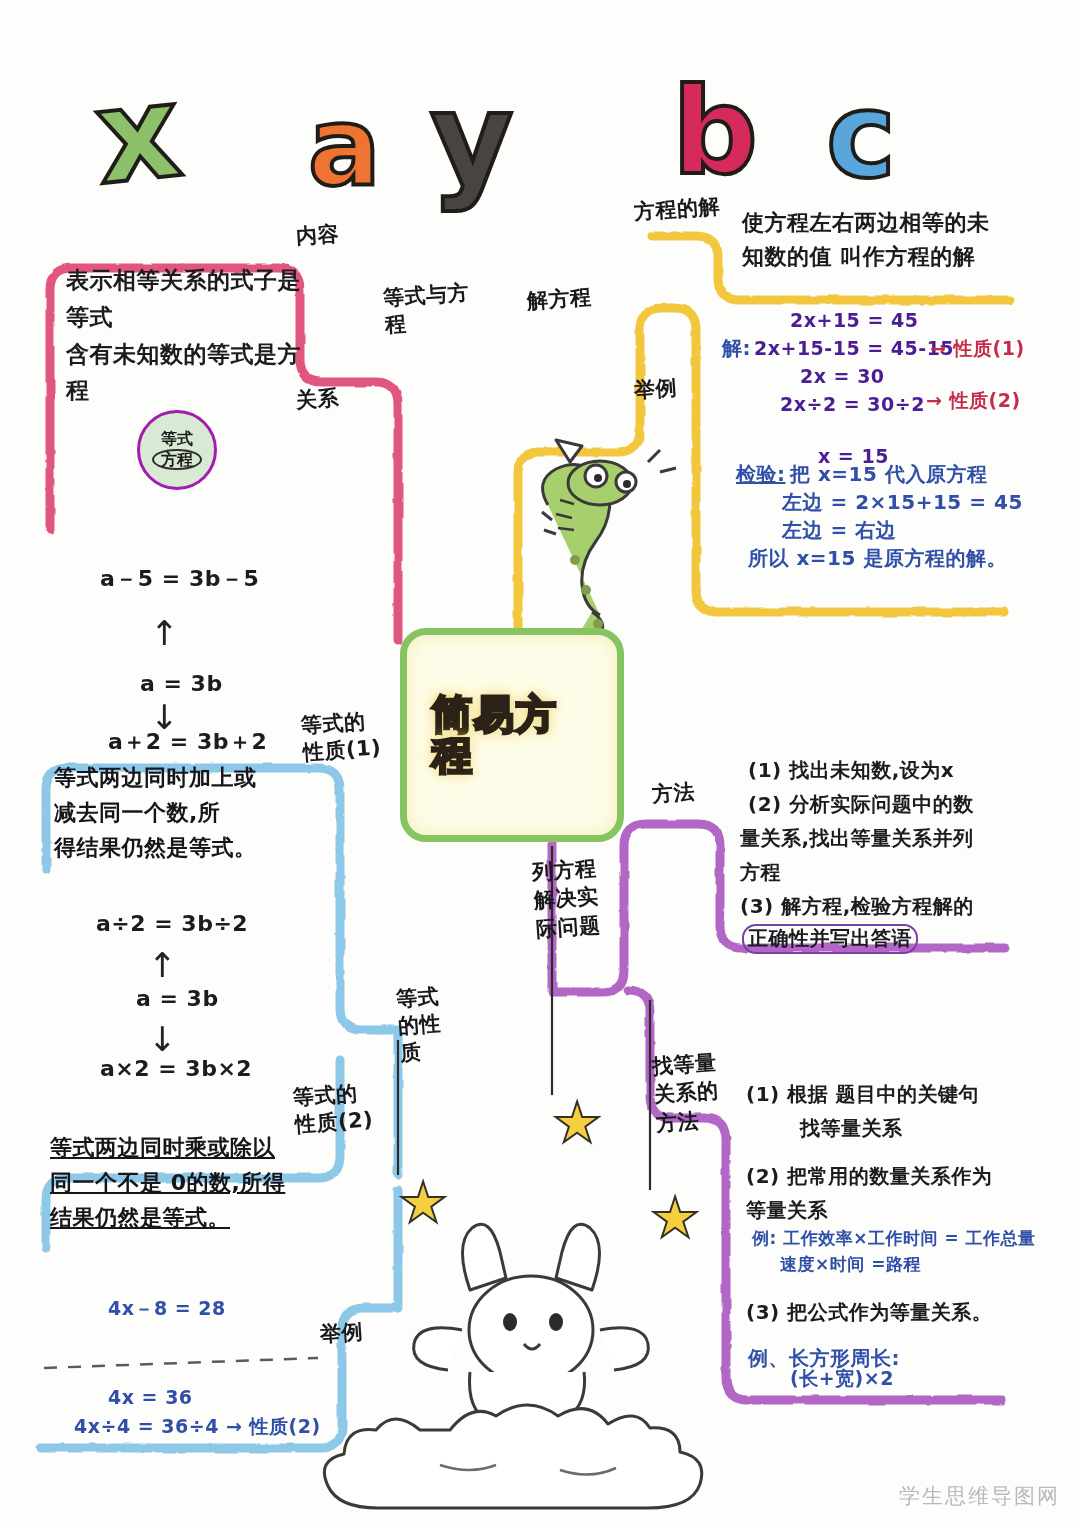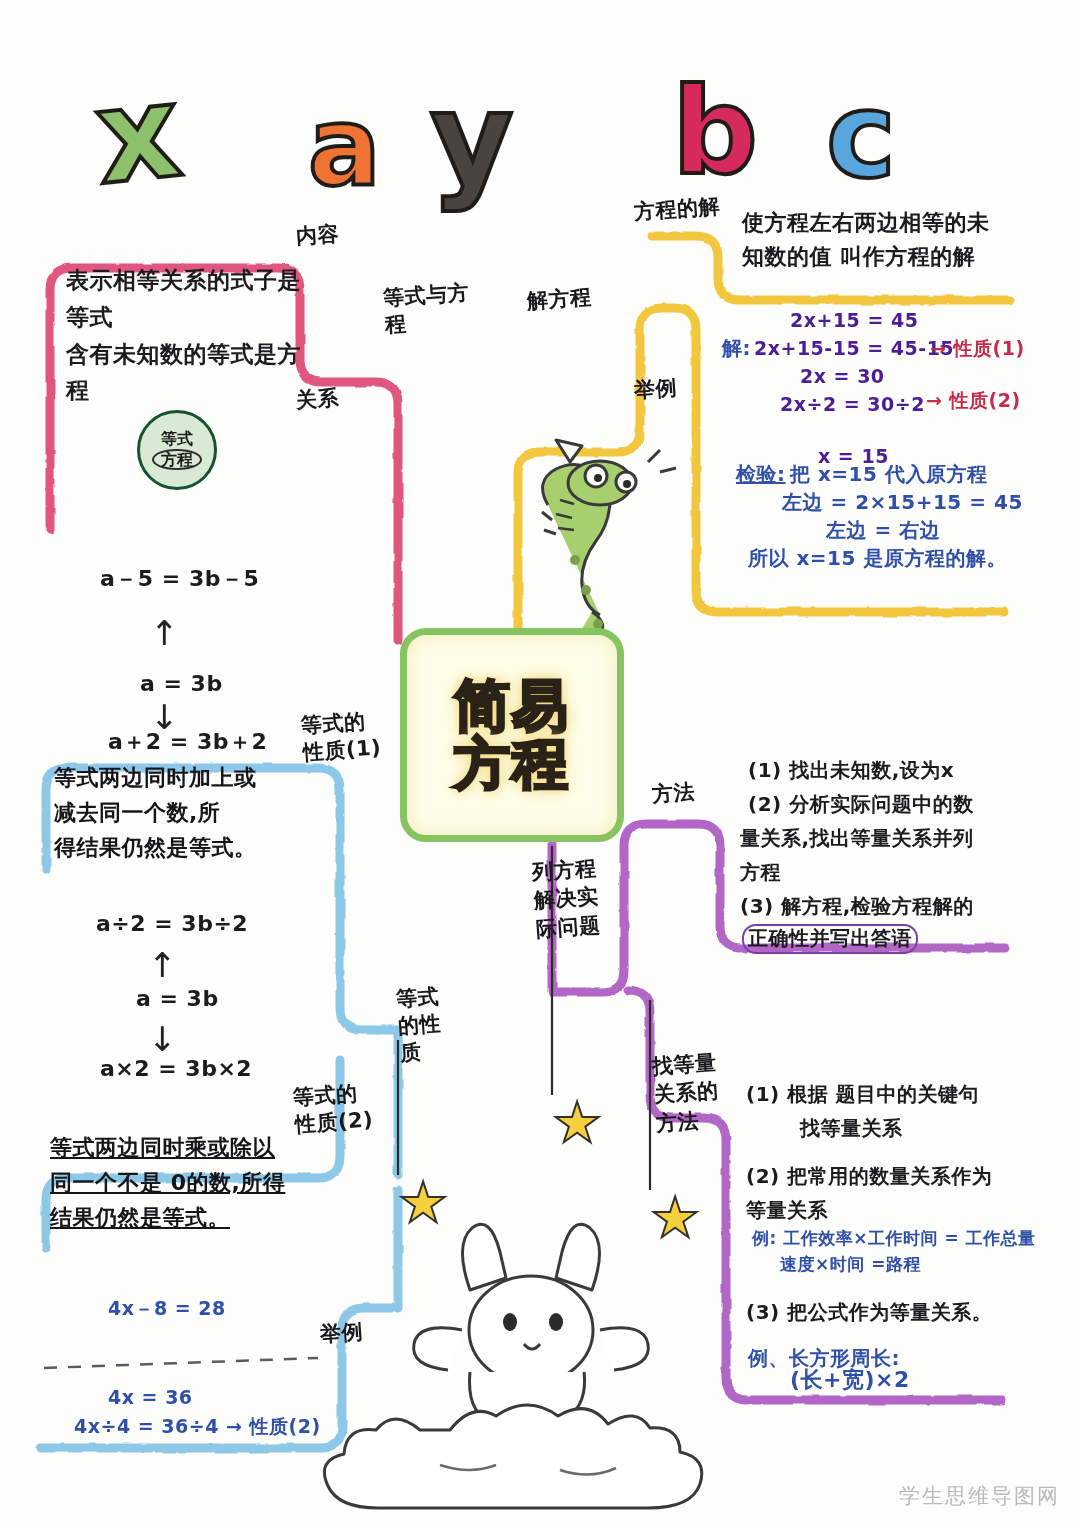--- a/index.html
+++ b/index.html
@@ -75,24 +75,24 @@
     height: 200px;
     border: 7px solid #86c361;
     border-radius: 26px;
     background: #fdfce8;
     box-shadow: inset 0 0 18px rgba(240,226,150,.55);
     display: flex;
     align-items: center;
     justify-content: center;
   }
   #center-title {
-    font-size: 56px;
+    font-size: 40px;
     font-weight: 700;
     color: #fffdf0;
-    text-align: center;
+    text-align: left;
     line-height: 1.03;
     width: 160px;
     letter-spacing: 2px;
     -webkit-text-stroke: 3px #2a2217;
     text-shadow:
        0 0 10px #f3d97a,
        0 0 16px #f0cf5c;
   }
 
   
@@ -109,21 +109,21 @@
   #letter-b { left: 672px; top: 62px;  color: #d6295c; font-size: 120px;}
   #letter-c { left: 826px; top: 66px;  color: #59a6dc; font-size: 118px;}
 
   
   #equation-circle {
     position: absolute;
     left: 137px;
     top: 410px;
     width: 74px;
     height: 74px;
-    border: 3px solid #14532d;
+    border: 3px solid #a21caf;
     border-radius: 50%;
     background: #d8ead3;
     display: flex;
     flex-direction: column;
     align-items: center;
     justify-content: center;
     font-size: 16px;
     font-weight: 700;
     color: #1d1d1d;
     line-height: 1.1;
@@ -281,21 +281,21 @@
   <div class="hand math-sm" style="left:754px; top:336px;">2x+15-15 = 45-15</div>
   <div class="hand math-sm red-ink" style="left:930px; top:336px;">→ 性质(1)</div>
   <div class="hand math-sm" style="left:800px; top:364px;">2x = 30</div>
   <div class="hand math-sm" style="left:780px; top:392px;">2x÷2 = 30÷2</div>
   <div class="hand math-sm red-ink" style="left:926px; top:388px;">→ 性质(2)</div>
   <div class="hand math-sm" style="left:818px; top:444px;">x = 15</div>
 
   <div class="hand blue-ink u" style="left:736px; top:462px;">检验:</div>
   <div class="hand blue-ink" style="left:790px; top:462px;">把 x=15 代入原方程</div>
   <div class="hand blue-ink" style="left:782px; top:490px;">左边 = 2×15+15 = 45</div>
-  <div class="hand blue-ink" style="left:782px; top:518px;margin-left:44px;">左边 = 右边</div>
+  <div class="hand blue-ink" style="left:782px; top:518px;">左边 = 右边</div>
   <div class="hand blue-ink" style="left:748px; top:546px;">所以 x=15 是原方程的解。</div>
 
   <div class="hand label" style="left:302px; top:710px; width:80px;">等式的性质(1)</div>
   <div class="hand label" style="left:294px; top:1082px; width:80px;">等式的性质(2)</div>
   <div class="hand label" style="left:398px; top:984px; width:64px;">等式的性质</div>
   <div class="hand label" style="left:320px; top:1320px;">举例</div>
 
   <div class="hand math" style="left:100px; top:565px;">a－5 = 3b－5</div>
   <div class="hand math" style="left:140px; top:670px;">a = 3b</div>
   <div class="hand math" style="left:108px; top:728px;">a＋2 = 3b＋2</div>
@@ -330,21 +330,21 @@
   <div class="hand body-text circled" style="left:742px; top:924px; font-size:20px; border-radius:14px;">正确性并写出答语</div>
 
   <div class="hand body-text" style="left:746px; top:1082px; font-size:20px;">(1) 根据 题目中的关键句</div>
   <div class="hand body-text" style="left:800px; top:1116px; font-size:20px;text-align:center;">找等量关系</div>
   <div class="hand body-text" style="left:746px; top:1164px; font-size:20px;">(2) 把常用的数量关系作为</div>
   <div class="hand body-text" style="left:746px; top:1198px; font-size:20px;">等量关系</div>
   <div class="hand blue-ink" style="left:752px; top:1228px; font-size:17px;">例: 工作效率×工作时间 = 工作总量</div>
   <div class="hand blue-ink" style="left:780px; top:1254px; font-size:17px;">速度×时间 =路程</div>
   <div class="hand body-text" style="left:746px; top:1300px; font-size:20px;">(3) 把公式作为等量关系。</div>
   <div class="hand blue-ink" style="left:748px; top:1332px; font-size:20px;margin-top:14px;">例、长方形周长:</div>
-  <div class="hand blue-ink" style="left:790px; top:1366px; font-size:22px;">(长+宽)×2</div>
+  <div class="hand blue-ink" style="left:790px; top:1366px; font-size:19px;">(长+宽)×2</div>
 
   <div class="star" style="left:398px; top:1175px;">★</div>
   <div class="star" style="left:552px; top:1095px;">★</div>
   <div class="star" style="left:650px; top:1190px;">★</div>
 
   <div class="watermark">学生思维导图网</div>
 
 </div>
 
 </body></html>

